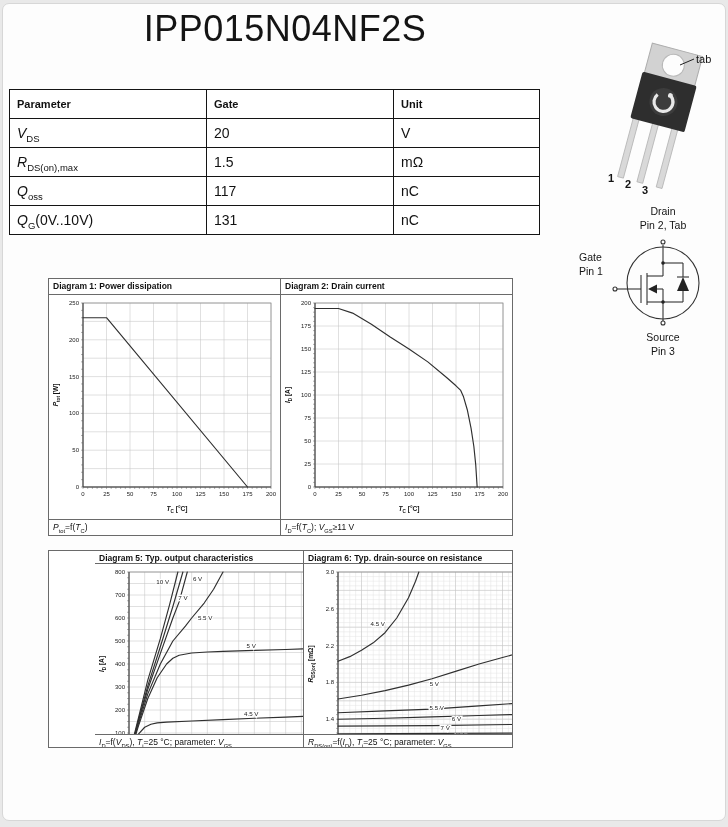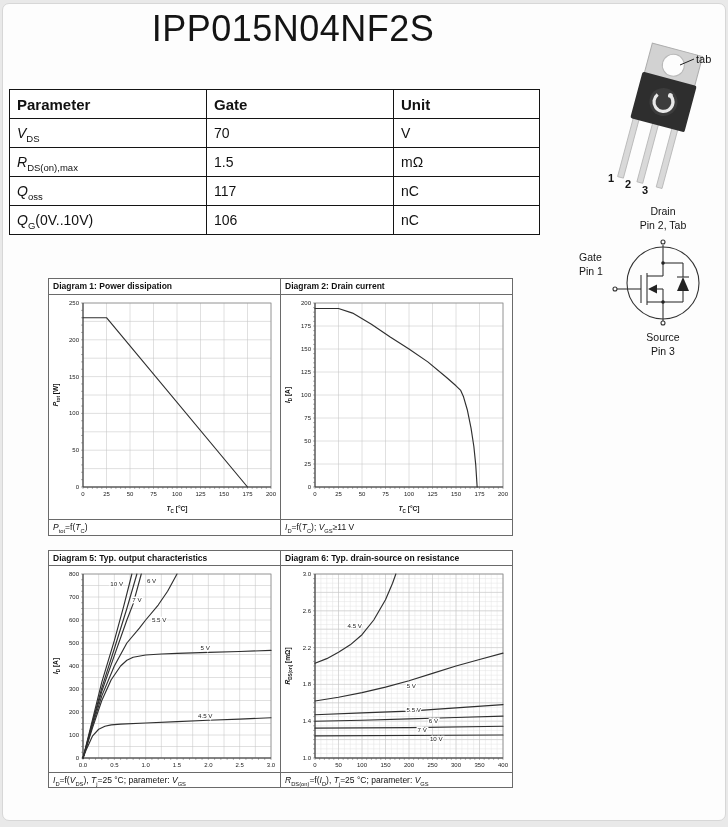--- a/index.html
+++ b/index.html
@@ -1,35 +1,35 @@
 <!DOCTYPE html>
 <html><head>
 <meta charset="utf-8">
 <style>
   html,body{margin:0;padding:0;width:728px;height:827px;overflow:hidden;
     background:#e9e9e9;font-family:"Liberation Sans",sans-serif;color:#111;}
   .page{position:absolute;top:3px;left:2px;width:722px;height:816px;
     background:#fdfdfd;border:1px solid #d7d7d7;border-radius:7px;}
-  .title{position:absolute;top:4px;left:16px;width:548px;margin:0;text-align:center;
+  .title{position:absolute;top:4px;left:8px;width:548px;margin:0;text-align:center;
     font-size:36px;font-weight:500;letter-spacing:0.5px;color:#141414;}
   
   table.params{position:absolute;left:6px;top:85px;width:531px;border-collapse:collapse;
     font-size:14px;background:#fff;}
   table.params th,table.params td{border:1.6px solid #141414;padding:3px 7px;height:22px;
     text-align:left;vertical-align:middle;}
-  table.params th{font-size:15px;font-weight:bold;}
+  table.params th{font-size:11px;font-weight:bold;}
   table.params .c0{width:182px;}
   table.params .c1{width:172px;}
   .rich i{font-style:italic;}
   .rich sub{font-size:68%;line-height:0;}
   
   .diagrams{position:absolute;left:45px;width:465px;border:1.5px solid #6a6a6a;
     display:flex;background:#fff;box-sizing:border-box;}
   #block1{top:274px;height:258px;}
-  #block2{top:546px;height:238px;}
+  #block2{top:546px;height:198px;padding-left:46px;}
   .panel{flex:1 1 0;min-width:0;display:flex;flex-direction:column;}
   .panel + .panel{border-left:1.5px solid #6a6a6a;}
   .panel-header{height:15px;line-height:15px;padding:0 4px;font-size:8.5px;font-weight:bold;
     border-bottom:1.2px solid #6a6a6a;white-space:nowrap;overflow:hidden;}
   .panel-caption{height:15px;line-height:15px;padding:0 4px;font-size:8.5px;
     border-top:1.2px solid #6a6a6a;margin-top:auto;white-space:nowrap;overflow:hidden;}
   .chart-mount{height:222px;overflow:hidden;}
   .chart-mount svg{display:block;}
   
   .package-svg{position:absolute;left:581px;top:30px;}
@@ -47,36 +47,36 @@
     <thead>
       <tr>
         <th class="c0">Parameter</th>
         <th class="c1">Gate</th>
         <th>Unit</th>
       </tr>
     </thead>
     <tbody>
         <tr>
           <td class="rich c0"><i>V</i><sub>DS</sub></td>
-          <td class="c1">70</td>
+          <td class="c1">20</td>
           <td>V</td>
         </tr>
         <tr>
           <td class="rich c0"><i>R</i><sub>DS(on),max</sub></td>
           <td class="c1">1.5</td>
           <td>mΩ</td>
         </tr>
         <tr>
           <td class="rich c0"><i>Q</i><sub>oss</sub></td>
           <td class="c1">117</td>
           <td>nC</td>
         </tr>
         <tr>
           <td class="rich c0"><i>Q</i><sub>G</sub><span>(0V..10V)</span></td>
-          <td class="c1">106</td>
+          <td class="c1">131</td>
           <td>nC</td>
         </tr>
       </tbody>
   </table>
 
   <svg class="package-svg" width="150" height="172" viewBox="0 0 150 172">
     <g transform="rotate(15 80 66)">
       <rect x="55" y="90" width="6" height="62" fill="#d9d9d9" stroke="#b5b5b5" stroke-width="0.8"></rect>
       <rect x="75" y="90" width="6" height="62" fill="#d9d9d9" stroke="#b5b5b5" stroke-width="0.8"></rect>
       <rect x="95" y="90" width="6" height="62" fill="#d9d9d9" stroke="#b5b5b5" stroke-width="0.8"></rect>

